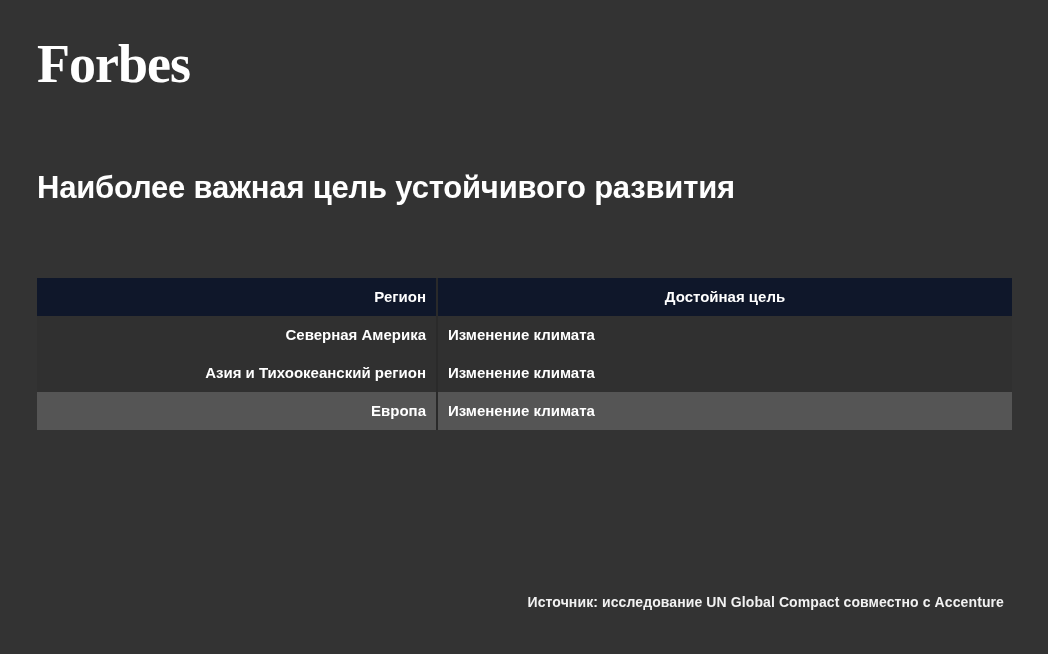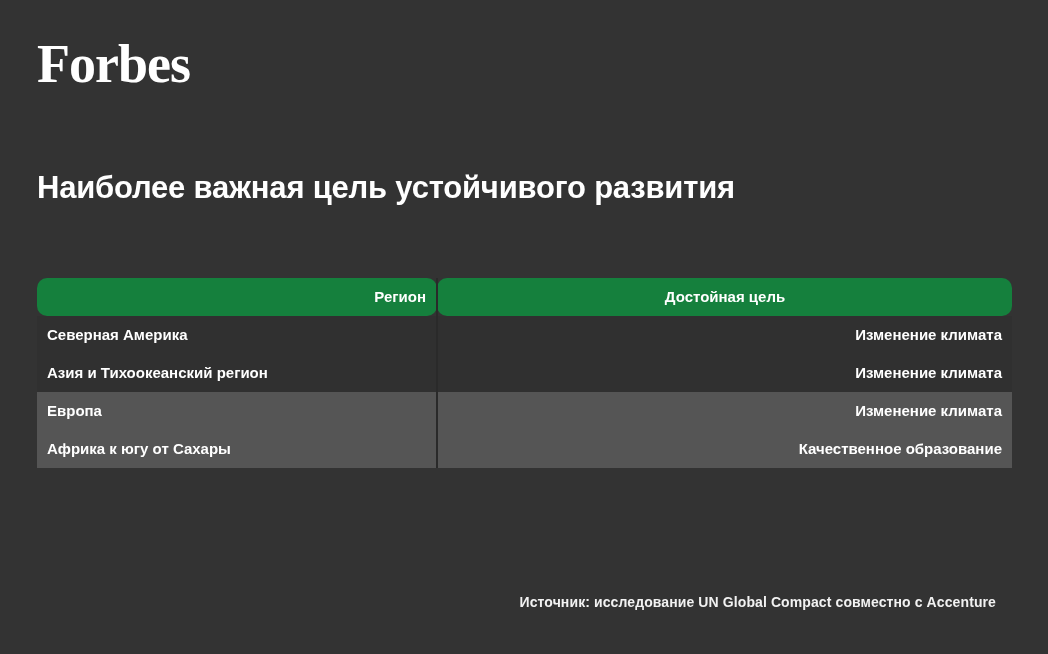--- a/index.html
+++ b/index.html
@@ -71,48 +71,48 @@
     font-weight: bold;
     color: #ffffff;
     vertical-align: middle;
     line-height: 18px;
   }
 
   .col-region  { width: 400px; }
   .col-goal    { width: 575px; }
 
   .head-row th {
-    background: #15803d;
-    border-radius: 10px;
+    background: #0f172a;
   }
 
   .head-row th.th-region {
     text-align: right;
     border-right: 2px solid #2a2a2a;
   }
 
   .head-row th.th-goal {
     text-align: center;
   }
 
   .body-row td.td-region {
+    text-align: right;
     border-right: 2px solid #2a2a2a;
   }
 
   .body-row td.td-goal {
-    text-align: right;
+    text-align: left;
   }
 
   .body-row.row-dark td { background: #303030; }
   .body-row.row-gray td { background: #555555; }
 
   
   .source {
     position: absolute;
-    right: 52px;
+    right: 44px;
     top: 594px;
     font-size: 14px;
     font-weight: bold;
     color: #f2f2f2;
     text-align: right;
     letter-spacing: 0.1px;
   }
 </style>
 </head>
 <body>
@@ -142,22 +142,18 @@
         <td class="td-goal">Изменение климата</td>
       </tr>
       <tr class="body-row row-dark">
         <td class="td-region">Азия и Тихоокеанский регион</td>
         <td class="td-goal">Изменение климата</td>
       </tr>
       <tr class="body-row row-gray">
         <td class="td-region">Европа</td>
         <td class="td-goal">Изменение климата</td>
       </tr>
-      <tr class="body-row row-gray">
-        <td class="td-region">Африка к югу от Сахары</td>
-        <td class="td-goal">Качественное образование</td>
-      </tr>
     </tbody>
   </table>
 
   <div class="source">Источник: исследование UN Global Compact совместно с Accenture</div>
 
 </div>
 
 </body></html>

